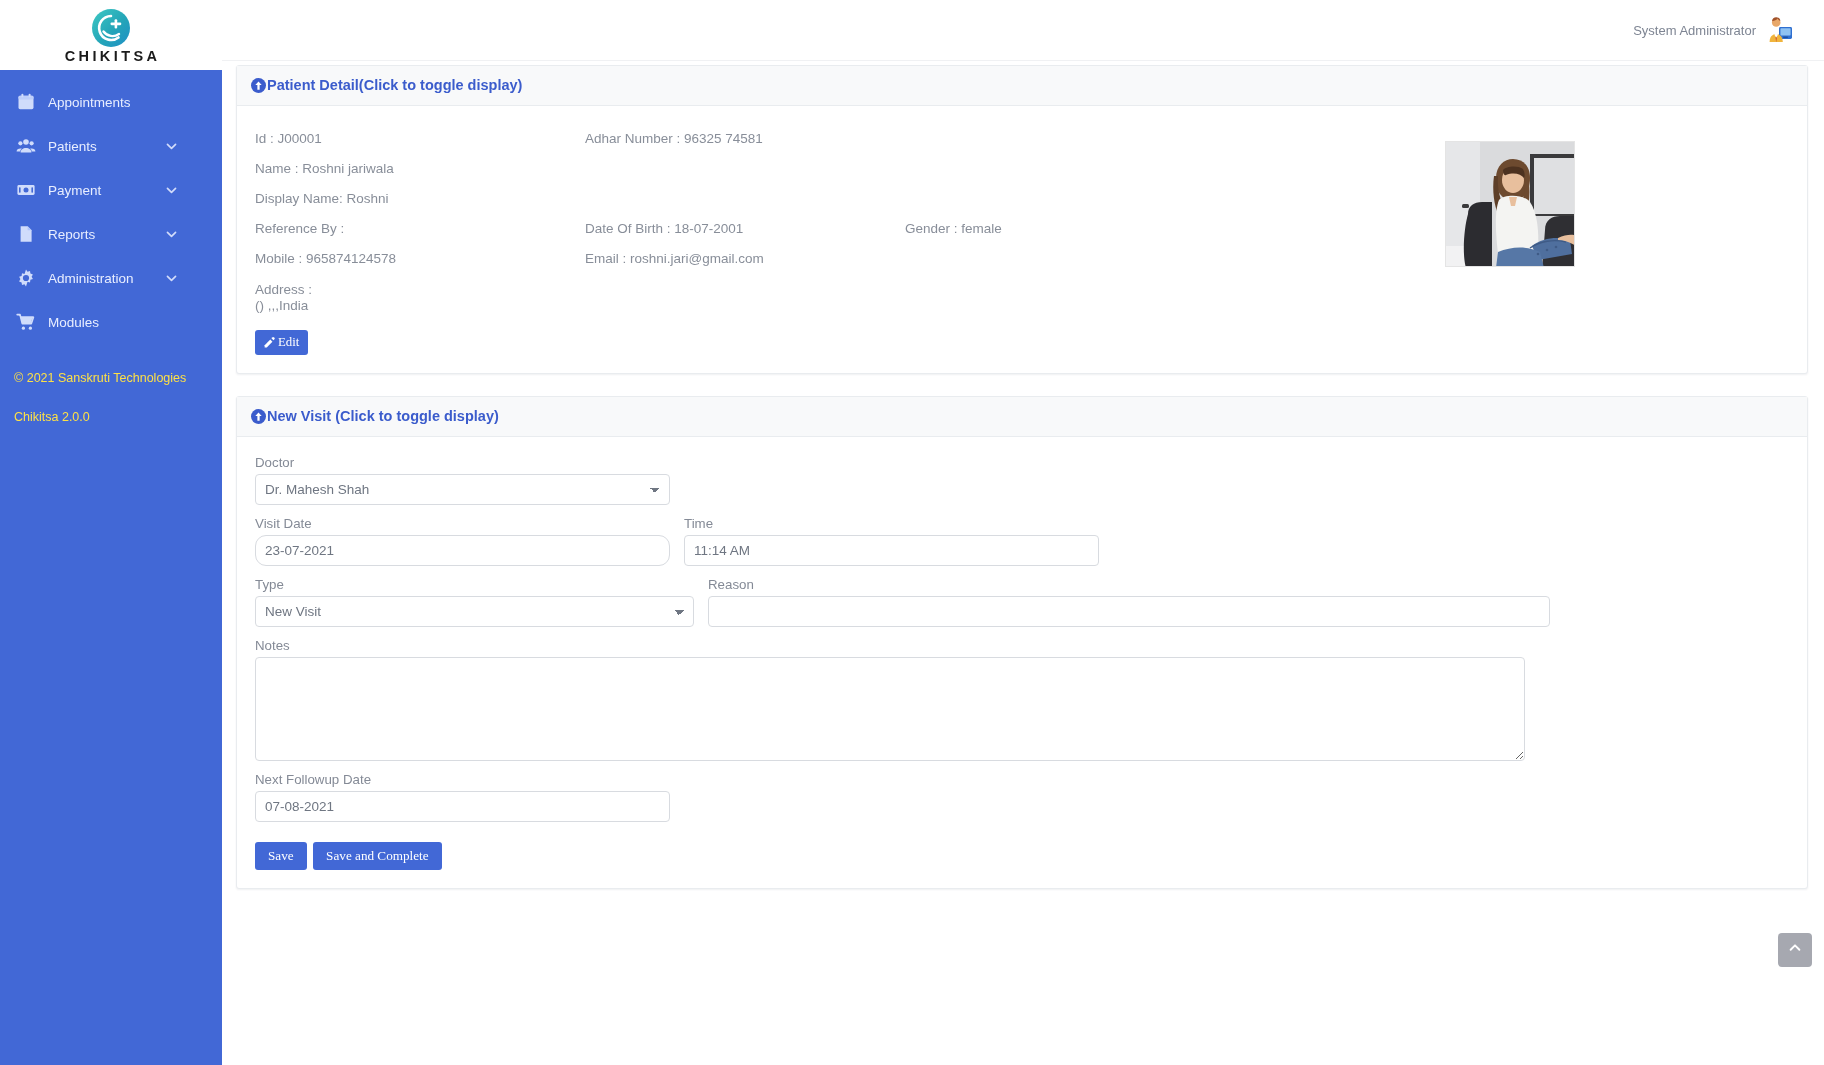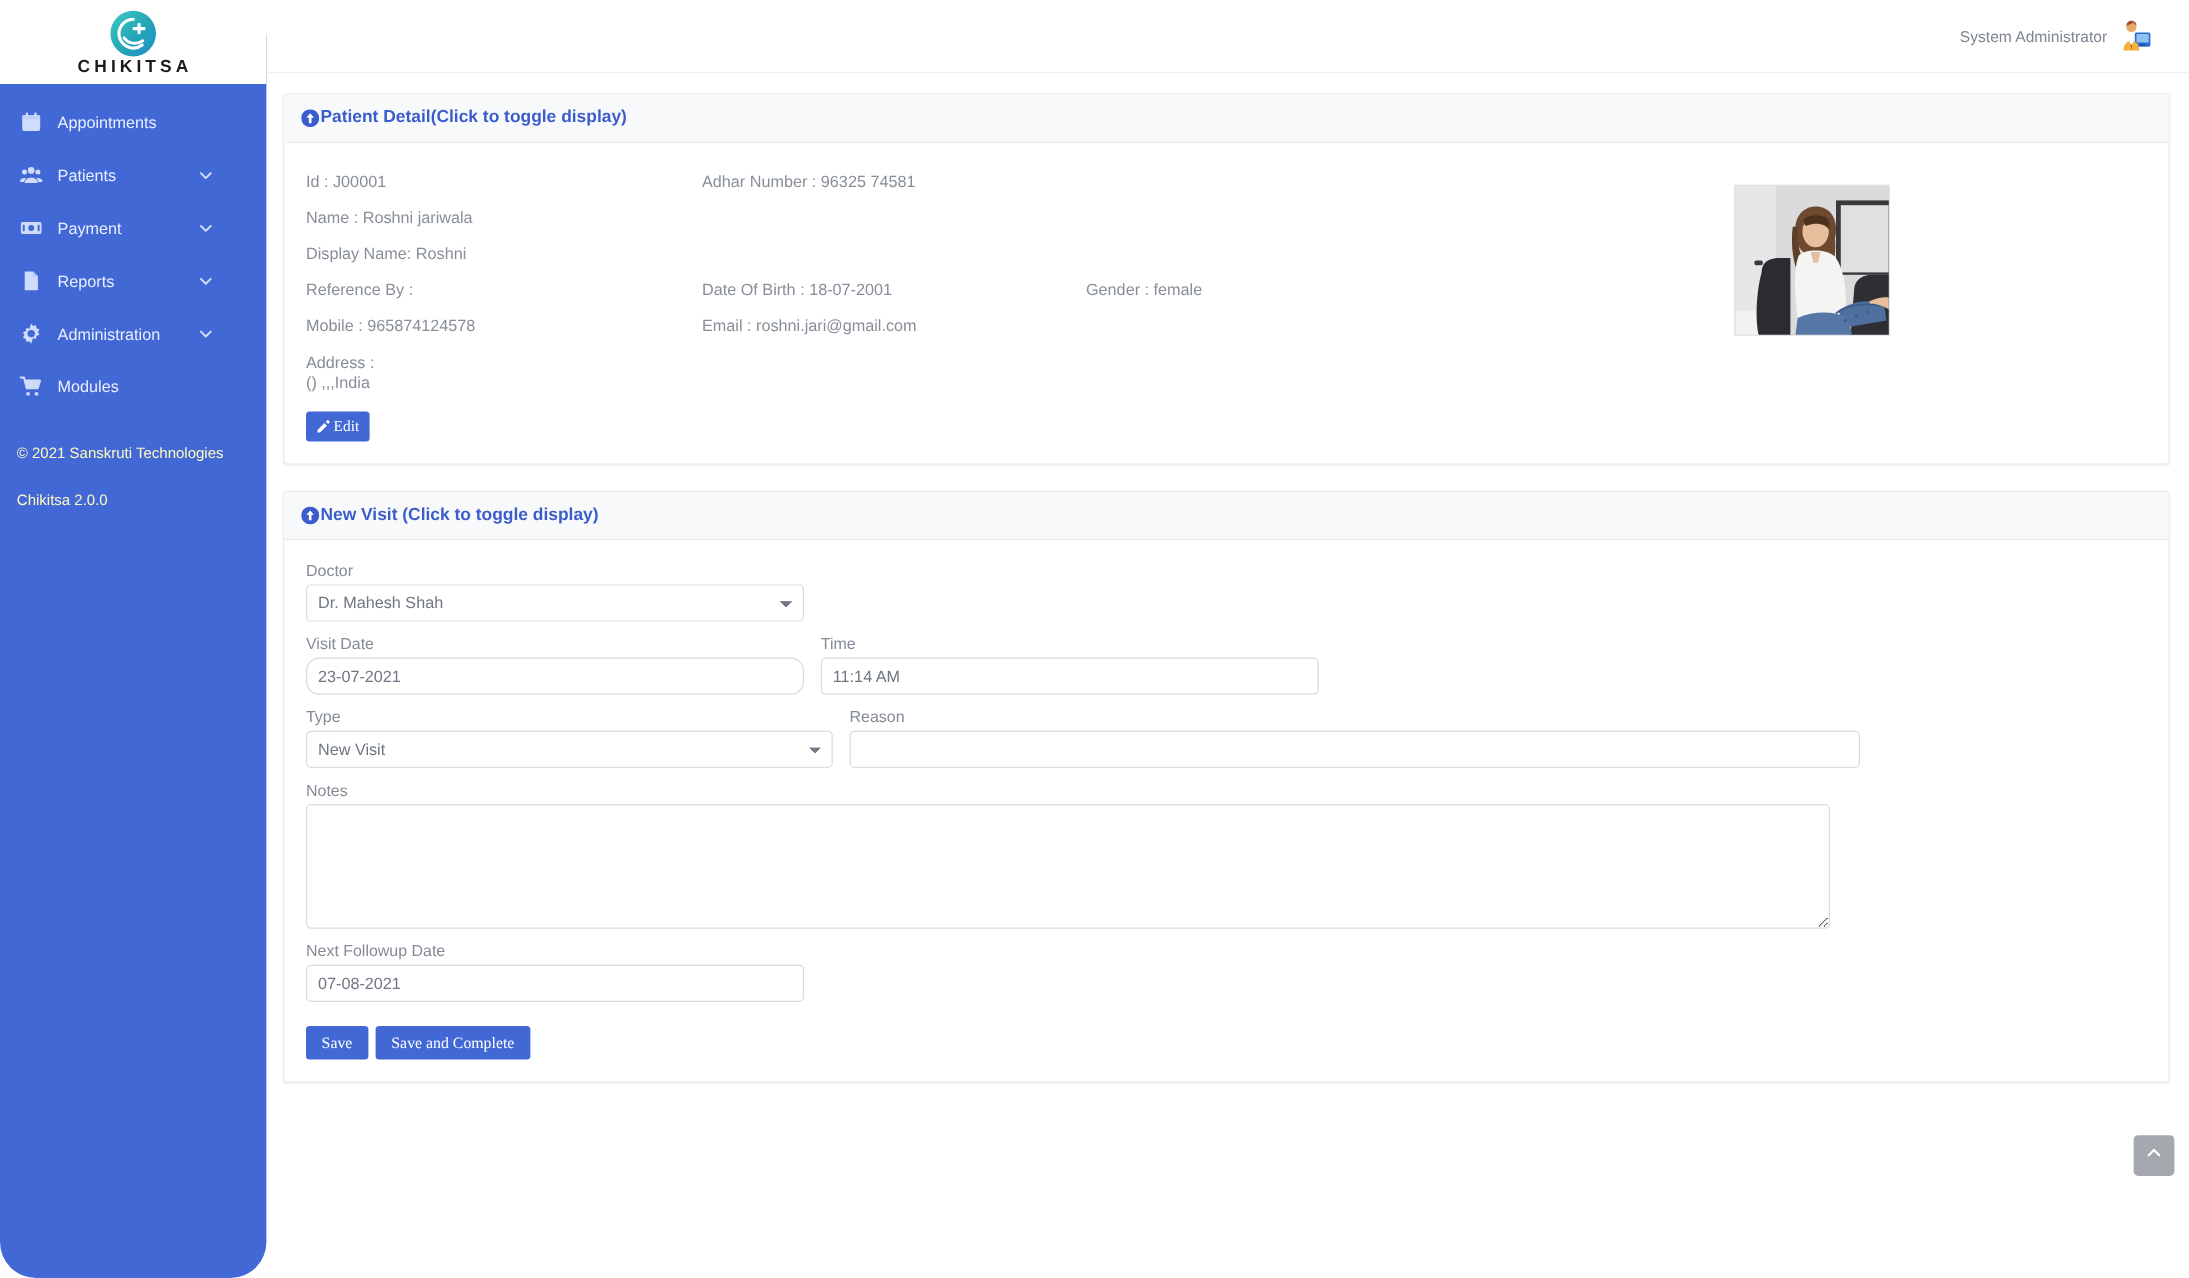--- a/index.html
+++ b/index.html
@@ -18,21 +18,20 @@
   }
 
   
   #sidebar {
     position: absolute;
     left: 0; top: 0;
     width: 222px;
     height: 1065px;
     background: #4268d6;
     z-index: 5;
-    border-radius: 30px;
   }
   #brand {
     height: 70px;
     background: #ffffff;
     display: flex;
     flex-direction: column;
     align-items: center;
     justify-content: center;
     padding-top: 2px;
   }
@@ -75,21 +74,21 @@
     position: absolute;
     right: 44px;
     top: 50%;
     transform: translateY(-50%);
     width: 13px; height: 13px;
     opacity: 0.9;
   }
   .sidebar-foot {
     margin-top: 28px;
     padding-left: 14px;
-    color: #fef9c3;
+    color: #fde047;
     font-size: 12.5px;
     line-height: 1;
   }
   .sidebar-foot.second { margin-top: 26px; }
 
   
   #topbar {
     position: absolute;
     left: 222px; top: 0;
     width: 1602px; height: 61px;
@@ -107,21 +106,21 @@
     margin-right: 8px;
   }
   .user-avatar {
     width: 30px; height: 28px;
     display: block;
   }
 
   
   #content {
     position: absolute;
-    left: 222px; top: 61px;
+    left: 222px; top: 48px;
     width: 1602px;
     height: 1004px;
     background: #ffffff;
     padding: 17px 16px 0 14px;
   }
   .card {
     background: #ffffff;
     border: 1px solid #e9ecef;
     border-radius: 3px;
     box-shadow: 0 1px 2px rgba(30,40,70,0.07), 0 0 0 0 rgba(0,0,0,0);

